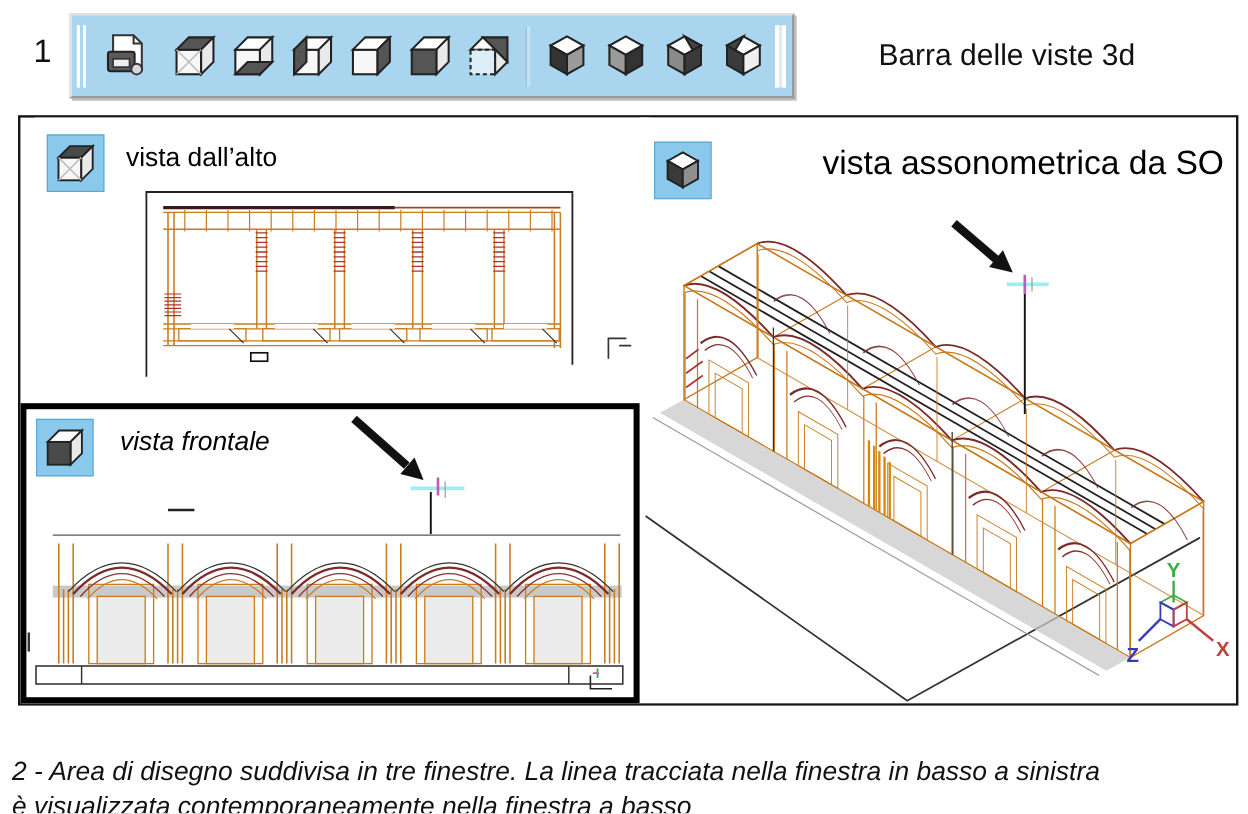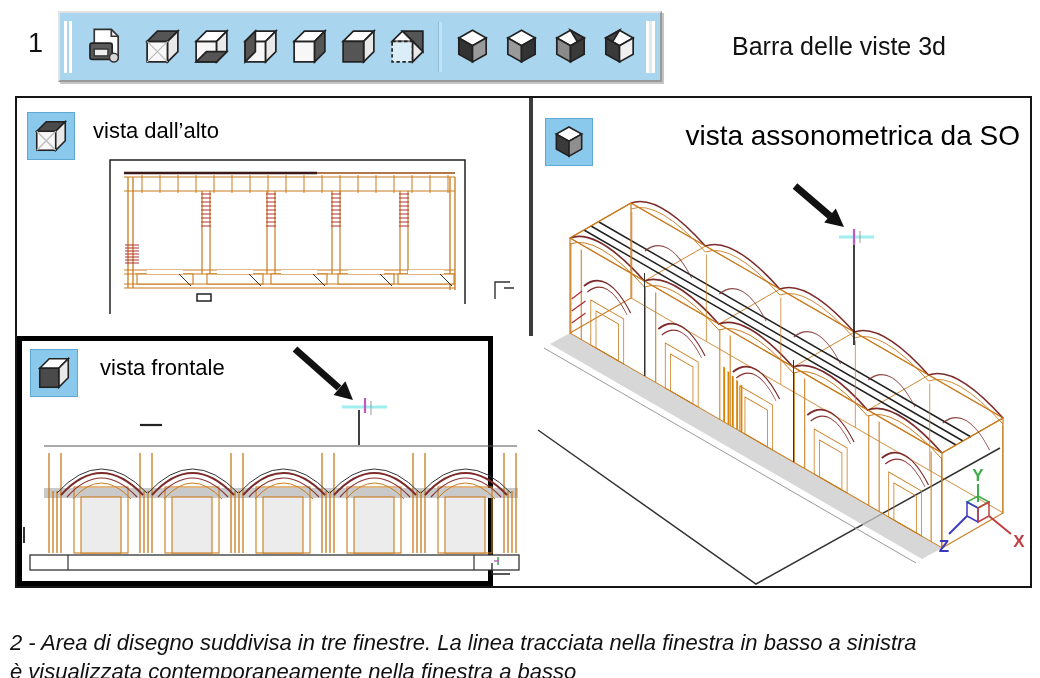--- a/index.html
+++ b/index.html
@@ -20,22 +20,22 @@
           display:flex;align-items:center;justify-content:center;cursor:pointer;}
   .tb-btn svg{width:41px;height:41px;}
   .tb-gap{width:9px;height:47px;}
   .tb-sep{width:3px;height:50px;margin:0 6px;background:#c3e2f2;border-left:1px solid #8fb9d4;}
   .tb-caption{position:absolute;left:686px;top:32px;font-size:25px;margin-left:46px;}
 
   
   .drawing-area{position:absolute;left:15px;top:96px;width:1017px;height:492px;
                 border:2px solid #151515;background:#fff;box-sizing:border-box;}
   .viewport{position:absolute;background:#fff;box-sizing:border-box;}
-  .vp-top{left:0;top:0;width:516px;height:238px;border-right:4px solid #3c3c3c;}
-  .vp-front{left:0;top:238px;width:476px;height:250px;border:5px solid #000;z-index:3;}
+  .vp-top{left:12px;top:0;width:516px;height:238px;border-right:4px solid #3c3c3c;}
+  .vp-front{left:0;top:238px;width:516px;height:250px;border:5px solid #000;z-index:3;font-style:italic;}
   .vp-iso{left:516px;top:0;width:497px;height:488px;}
   .viewport svg.cad{position:absolute;left:0;top:0;}
   .vp-iconbox{position:absolute;width:46px;height:46px;background:#8bc9ec;
               border:1px solid #5fa8d2;display:flex;align-items:center;justify-content:center;}
   .vp-iconbox svg{width:38px;height:38px;}
   .vp-label{position:absolute;font-size:22px;color:#000;white-space:nowrap;}
 
   
   .fig2-caption{position:absolute;left:10px;top:628px;width:1022px;font-size:22px;line-height:1.32;font-style:italic;}
 </style>

